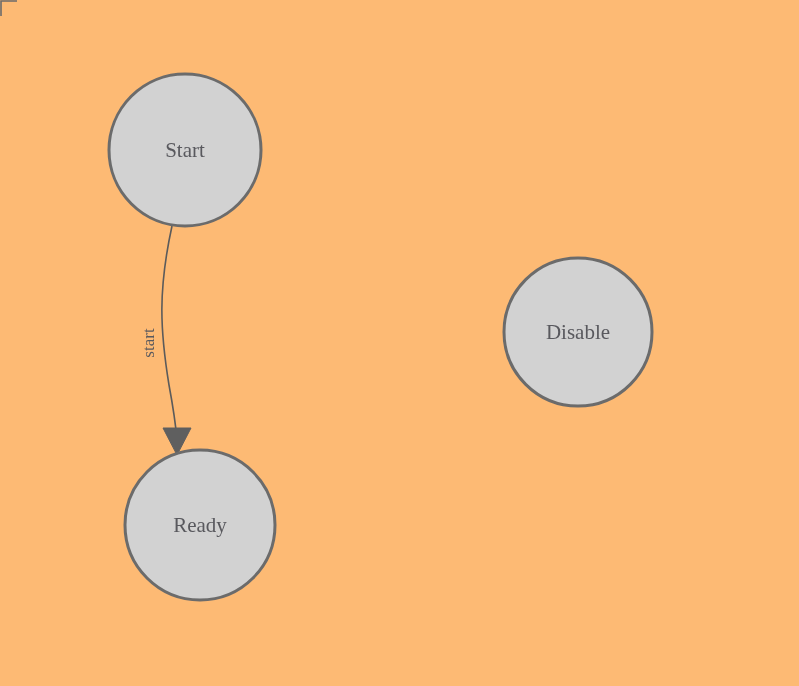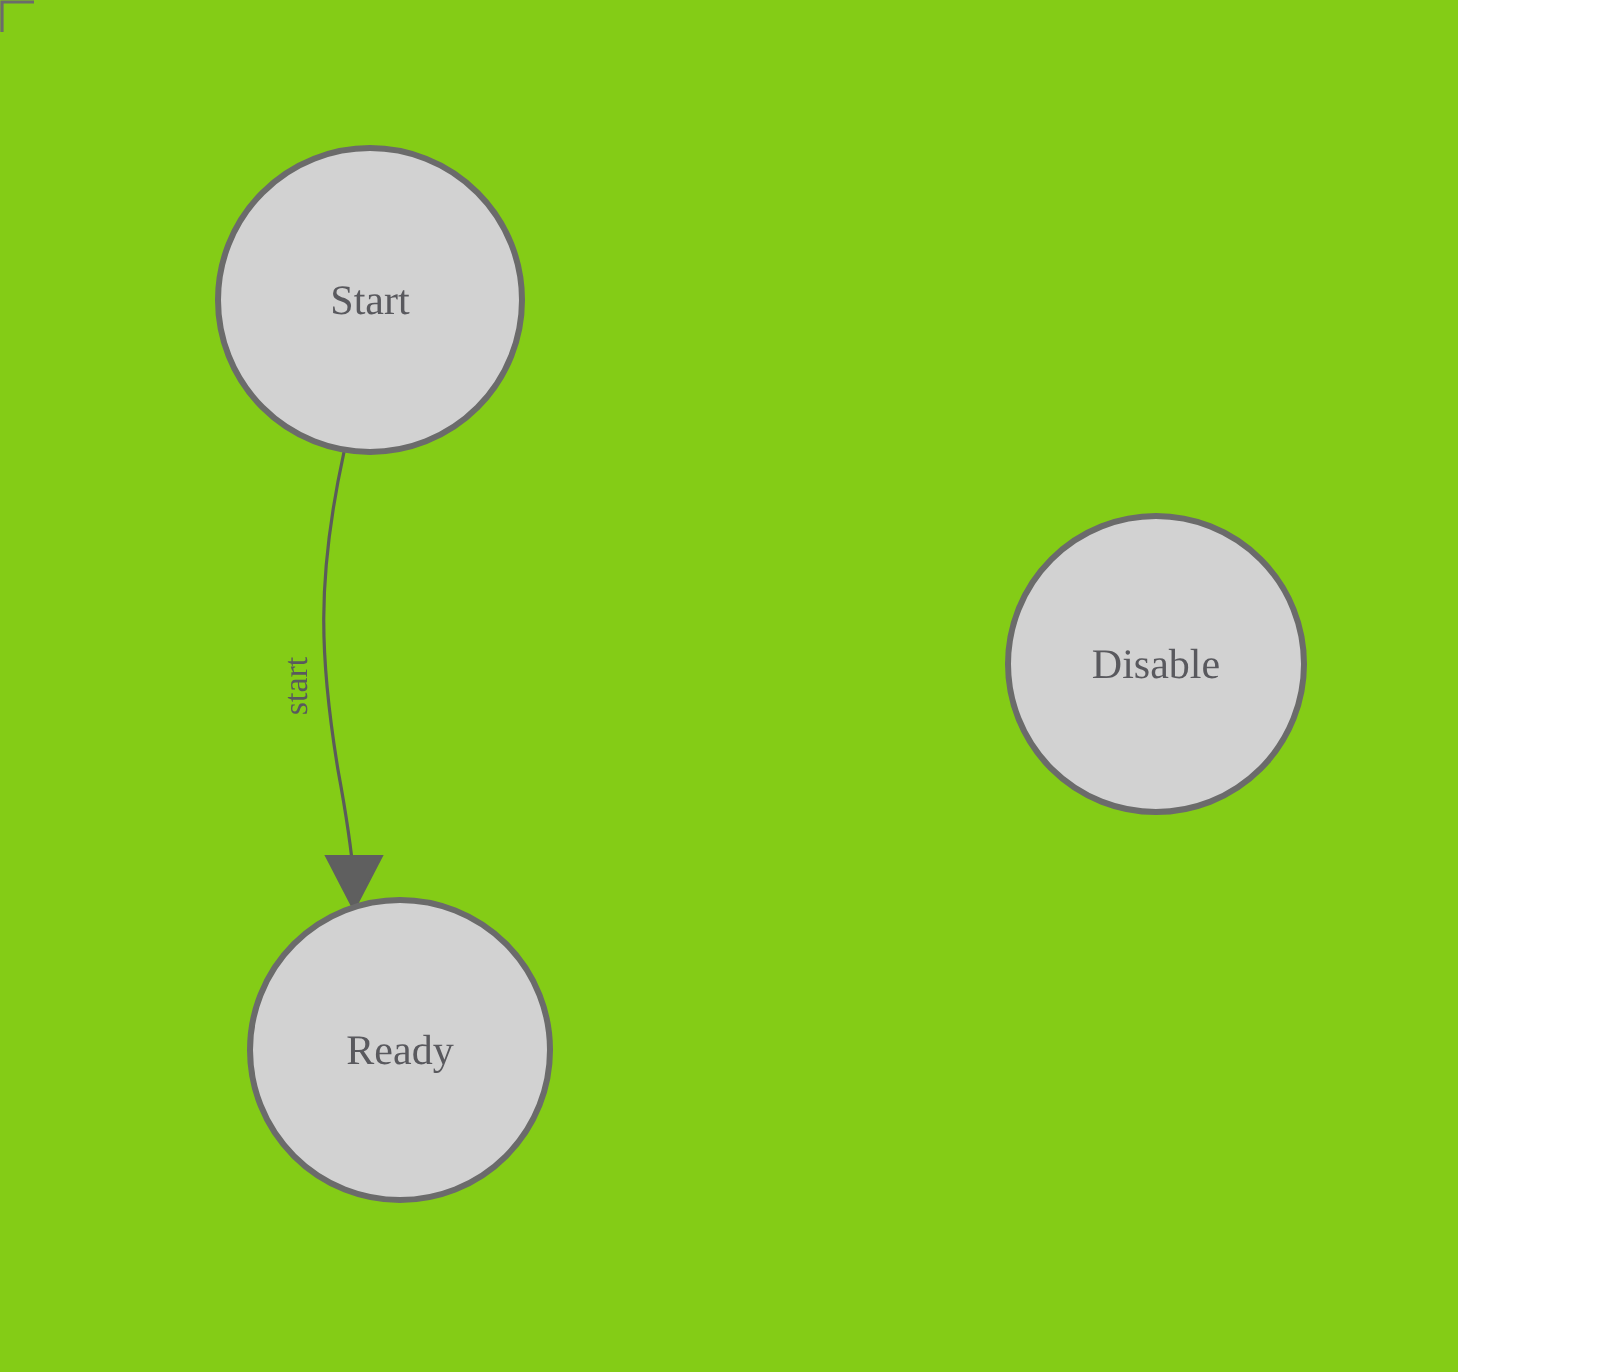--- a/index.html
+++ b/index.html
@@ -5,23 +5,23 @@
   html, body {
     margin: 0;
     padding: 0;
     background: #ffffff;
   }
   body {
     font-family: "Liberation Serif", "DejaVu Serif", serif;
   }
   #canvas {
     position: relative;
-    width: 729px;
+    width: 799px;
     height: 686px;
-    background: #84cc16;
+    background: #fdba74;
     overflow: hidden;
   }
   #diagram-svg {
     position: absolute;
     top: 0;
     left: 0;
     width: 799px;
     height: 686px;
   }
   .node-circle {

